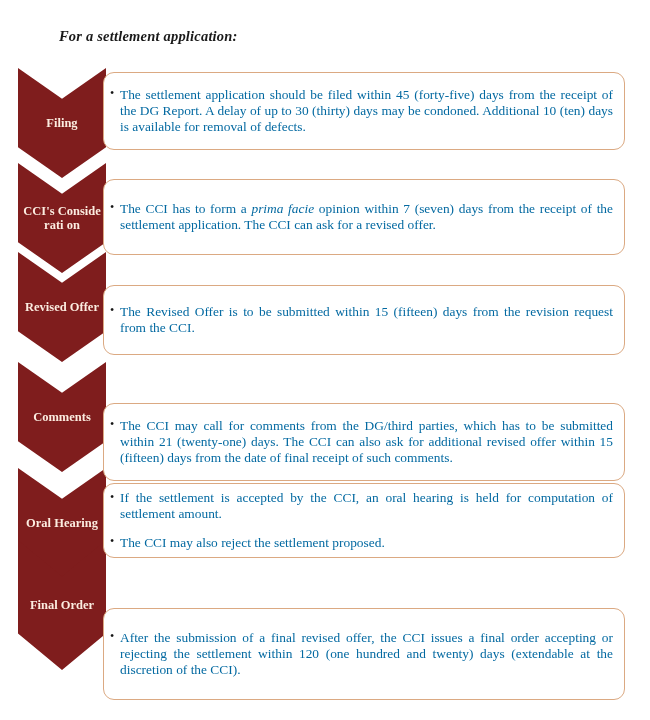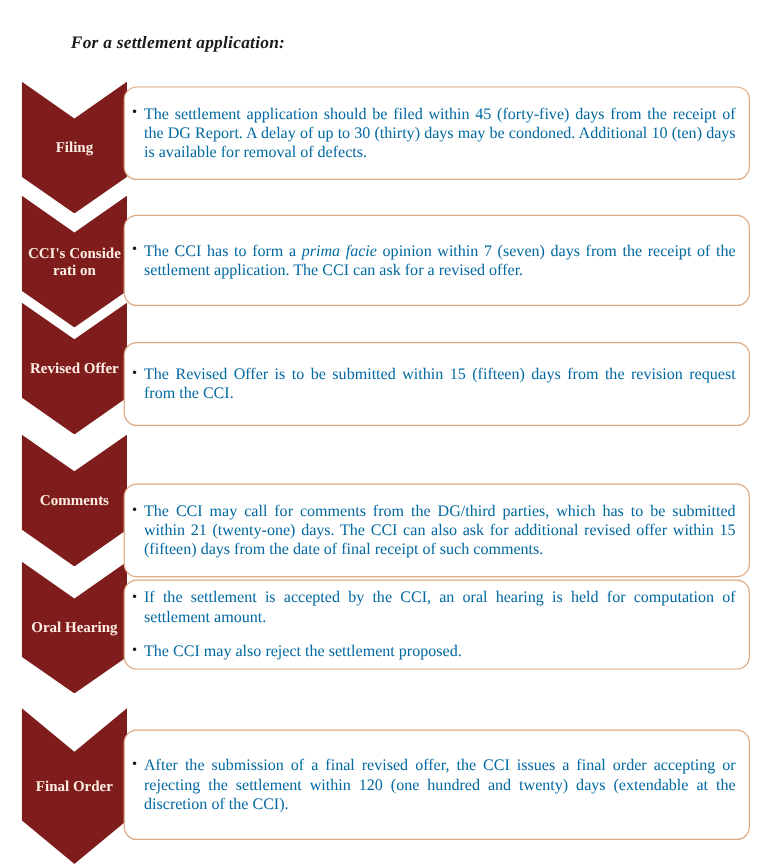--- a/index.html
+++ b/index.html
@@ -144,21 +144,21 @@
     </div>
     <div class="stage-arrow" style="top: 468px; height: 110px;">
       <div class="stage-arrow-label">Oral Hearing</div>
     </div>
     <div class="stage-box" style="top: 483px; height: 75px;">
       <ul>
         <li>If the settlement is accepted by the CCI, an oral hearing is held for computation of settlement amount.</li>
         <li>The CCI may also reject the settlement proposed.</li>
       </ul>
     </div>
-    <div class="stage-arrow" style="top: 590px; height: 130px;">
+    <div class="stage-arrow" style="top: 540px; height: 130px;">
       <div class="stage-arrow-label">Final Order</div>
     </div>
     <div class="stage-box" style="top: 608px; height: 92px;">
       <ul>
         <li>After the submission of a final revised offer, the CCI issues a final order accepting or rejecting the settlement within 120 (one hundred and twenty) days (extendable at the discretion of the CCI).</li>
       </ul>
     </div>
   </div>
 
 </body></html>

